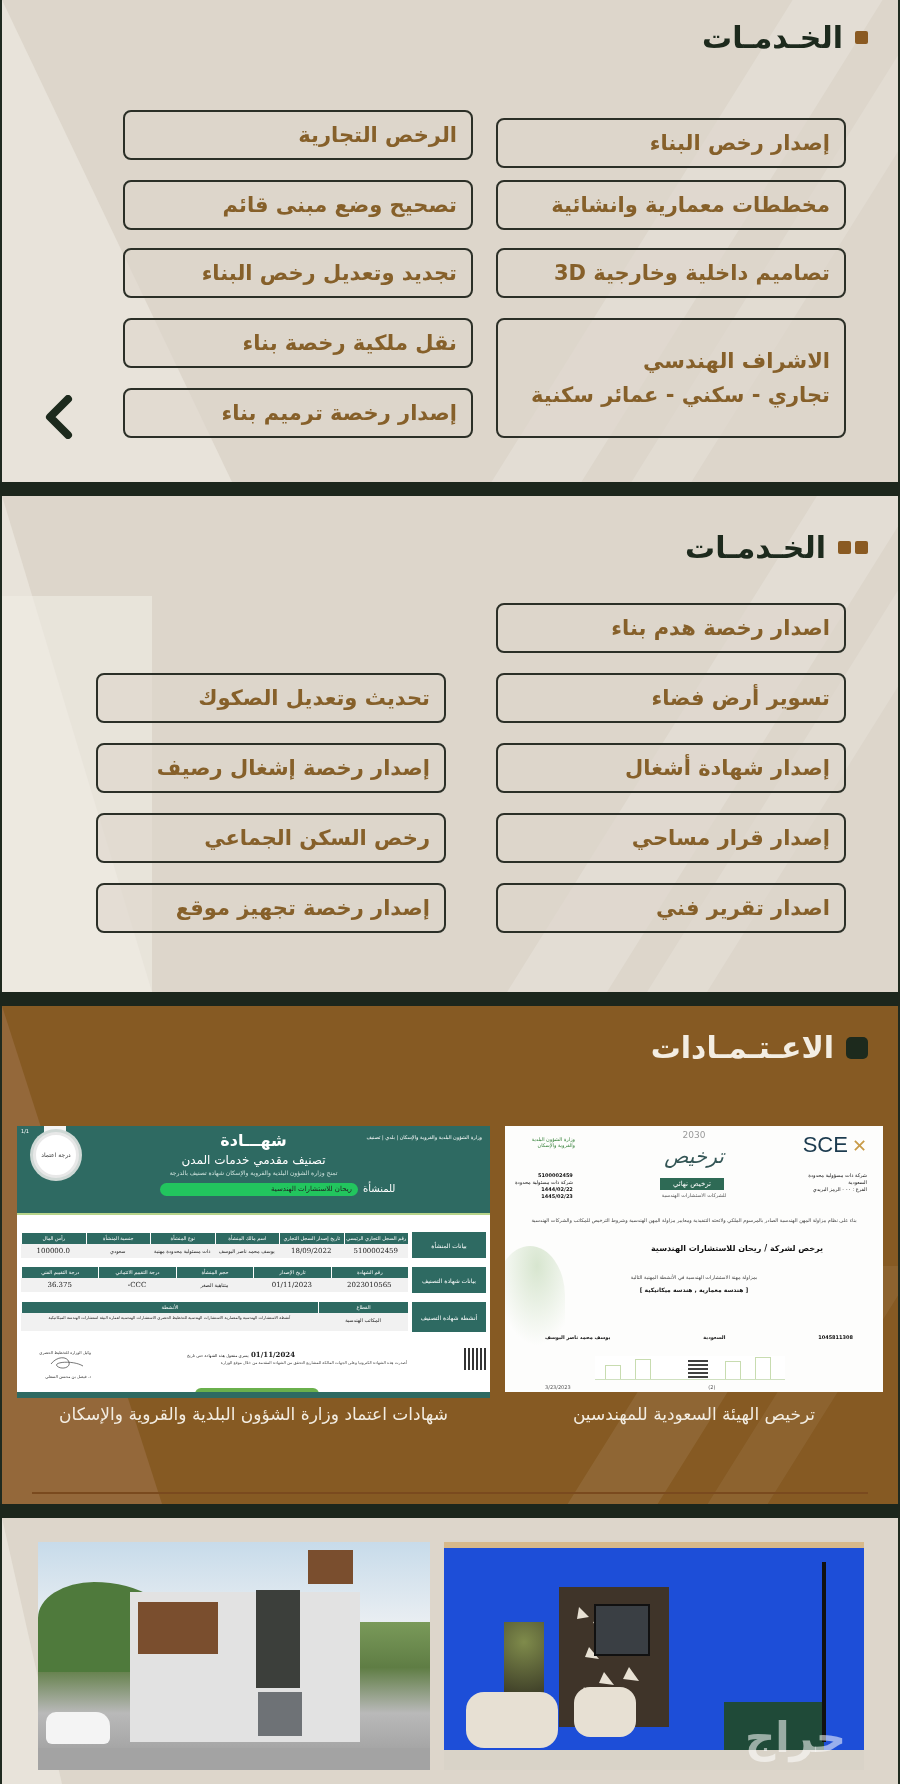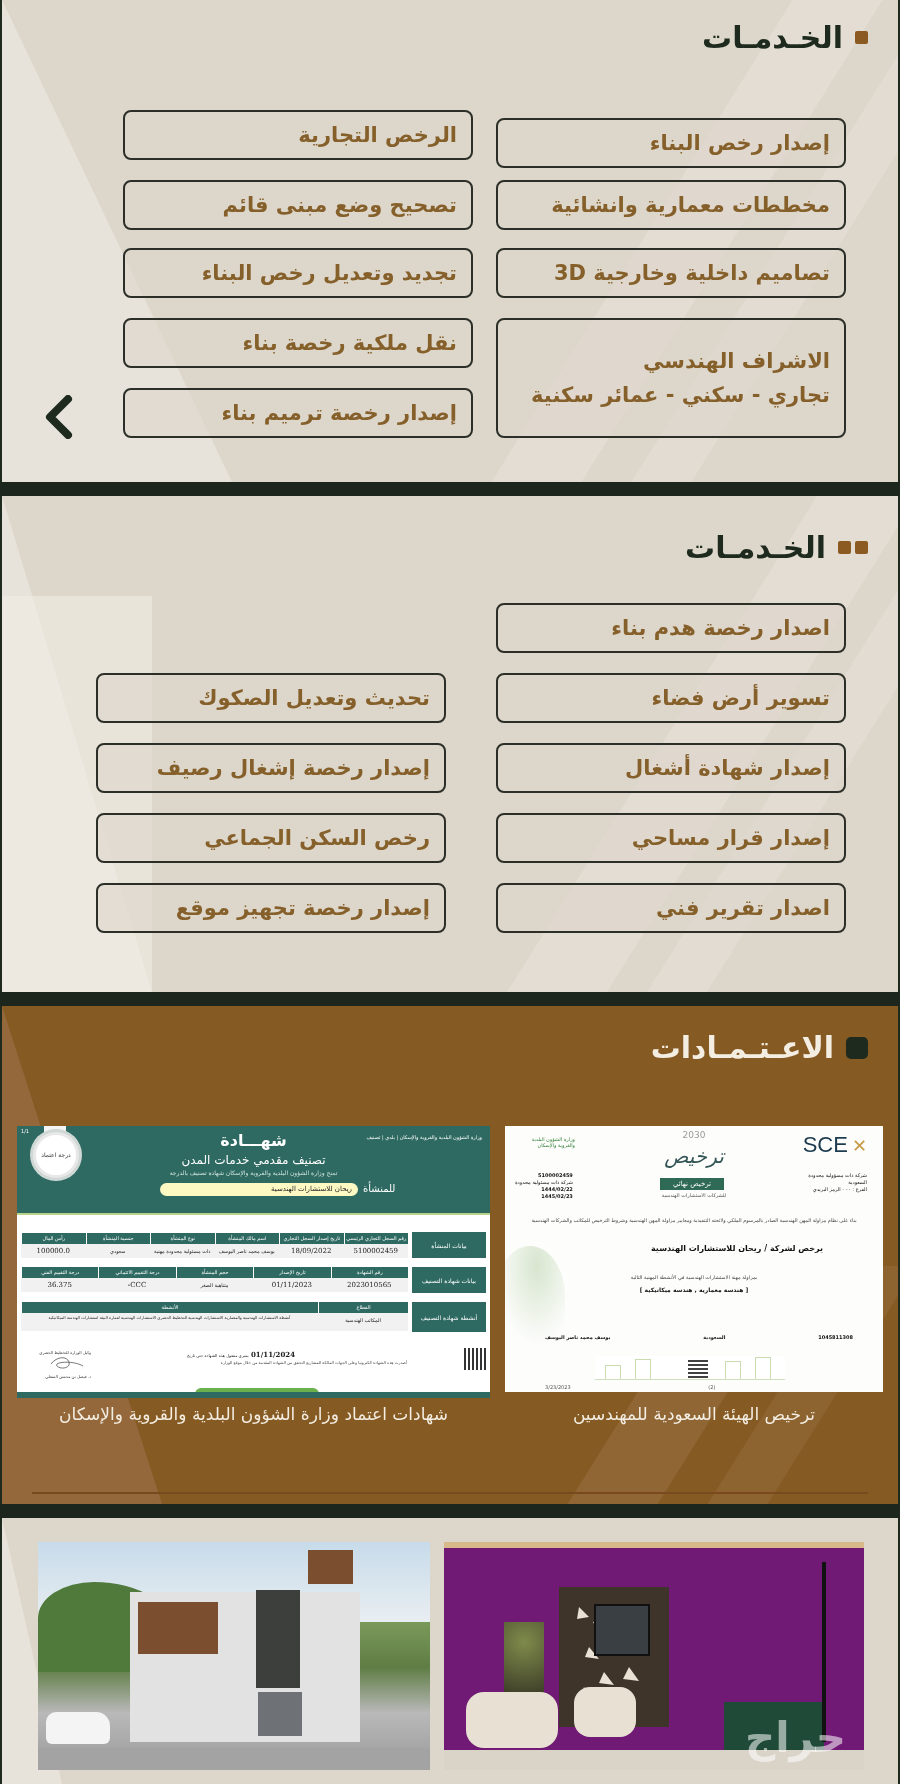--- a/index.html
+++ b/index.html
@@ -40,21 +40,21 @@
   }
   .cert-caption {
     position: absolute; color: #f3ede2; font-size: 17px; text-align: center;
   }
 
   
   .c1-head { position: absolute; left: 0; top: 0; width: 100%; height: 87px; background: #2e6a62; }
   .c1-title { position: absolute; top: 5px; left: 0; width: 100%; text-align: center; color: #fff; font-weight: bold; font-size: 16px; }
   .c1-sub { position: absolute; top: 27px; left: 0; width: 100%; text-align: center; color: #fff; font-size: 12px; }
   .c1-sub2 { position: absolute; top: 43px; left: 0; width: 100%; text-align: center; color: #cfe3de; font-size: 6px; }
-  .c1-namebox { position: absolute; top: 57px; left: 143px; width: 198px; height: 13px; background: #fef9c3; border-radius: 7px; font-size: 7px; color: #222; text-align: right; padding-right: 6px; line-height: 13px; }
+  .c1-namebox { position: absolute; top: 57px; left: 143px; width: 198px; height: 13px; background: #22c55e; border-radius: 7px; font-size: 7px; color: #222; text-align: right; padding-right: 6px; line-height: 13px; }
   .c1-namelabel { position: absolute; top: 57px; left: 346px; font-size: 10px; color: #fff; }
   .c1-badge { position: absolute; top: 6px; left: 16px; width: 46px; height: 46px; border-radius: 50%; background: #fff; border: 3px solid #e8e8e8; box-shadow: 0 0 0 3px #cfd8d5; font-size: 6px; text-align: center; line-height: 40px; color: #333; }
   .c1-ribbon { position: absolute; top: 0; left: 27px; width: 22px; height: 14px; background: #f4f4f4; }
   .c1-page { position: absolute; top: 2px; left: 4px; font-size: 5px; color: #fff; }
   .c1-logos { position: absolute; top: 8px; right: 8px; font-size: 5px; color: #fff; display: flex; gap: 6px; }
   .c1-greenline { position: absolute; top: 87px; left: 0; width: 100%; height: 2px; background: #b7d48a; }
 
   .c1-sidecell { position: absolute; right: 4px; width: 74px; background: #2e6a62; color: #fff; font-size: 6px; display: flex; align-items: center; justify-content: center; }
   .c1-tbl { position: absolute; left: 4px; right: 82px; }
   .c1-tbl .hdr { display: flex; background: #2e6a62; height: 11px; }
@@ -84,21 +84,21 @@
     background: radial-gradient(ellipse at 60% 20%, rgba(184,210,170,0.55), rgba(184,210,170,0) 70%); }
   .c2-sky { position: absolute; bottom: 12px; left: 90px; width: 190px; height: 24px; border-bottom: 1px solid #cfe0c0;
     background: linear-gradient(#fff,#fff); }
   .c2-sky i { position: absolute; bottom: 0; width: 16px; border: 1px solid #c8dcb0; border-bottom: none; }
   .c2-qr { position: absolute; bottom: 14px; left: 183px; width: 20px; height: 20px;
     background: repeating-linear-gradient(0deg,#111 0 2px,#fff 2px 4px), #111; opacity: .8; }
   .c2-foot { position: absolute; bottom: 2px; left: 40px; right: 30px; display: flex; justify-content: space-between; font-size: 5px; color: #555; }
 
   .photo { position: absolute; overflow: hidden; }
   .photo-house { background: linear-gradient(#c7dbea 0%, #e9eef2 35%, #7a9a5a 35%, #5f7d44 55%, #b9b9b9 75%, #9a9a9a 100%); }
-  .photo-room { background: #701a75; }
+  .photo-room { background: #1d4ed8; }
 </style>
 </head>
 <body>
 
 <section class="panel light" style="top:0; height:482px;">
   <div class="deco tri-left" style="border-width: 482px 0 0 230px; border-color: transparent transparent transparent #e8e3da;"></div>
   <div class="deco stripe" style="left:640px; top:0; width:90px; height:482px; background:rgba(255,255,255,0.18);"></div>
   <div class="deco stripe" style="left:780px; top:0; width:60px; height:482px; background:rgba(255,255,255,0.15);"></div>
 
   <h2 class="sec-title" style="top:20px;">

